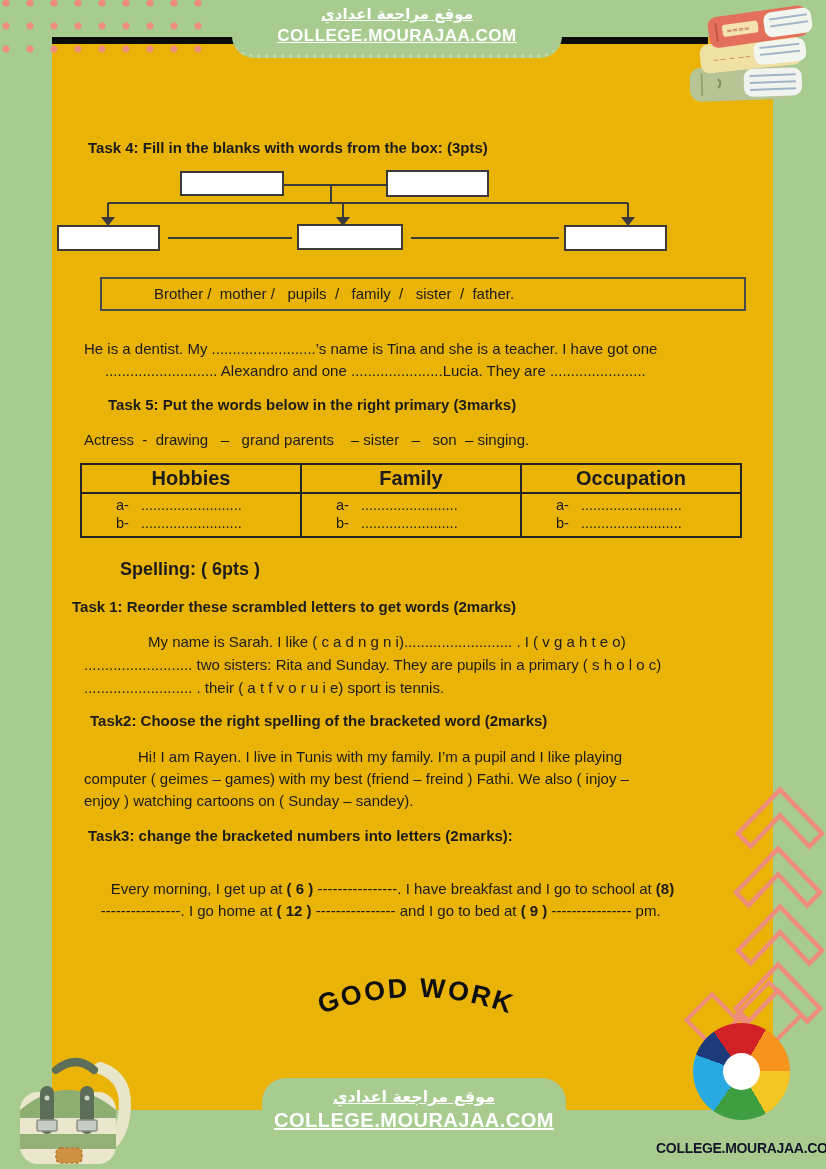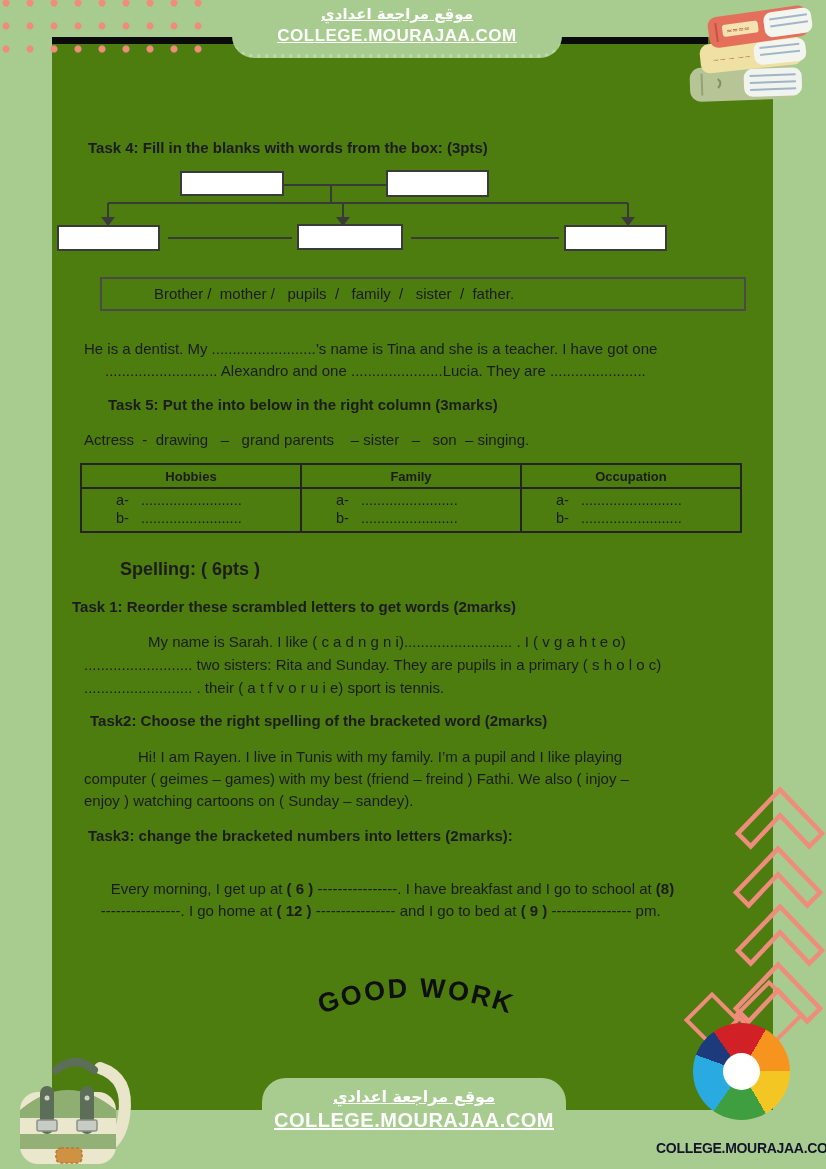--- a/index.html
+++ b/index.html
@@ -1,18 +1,18 @@
 <!DOCTYPE html>
 <html lang="en"><head>
 <meta charset="utf-8">
 <style>
   html,body{margin:0;padding:0;background:#e8e8e8;}
   .page{
     position:relative;width:826px;height:1169px;margin:0 auto;
-    background:#4d7c0f;overflow:hidden;
+    background:#eab308;overflow:hidden;
     font-family:"Liberation Sans","DejaVu Sans",sans-serif;
     color:#1c1c1c;
   }
   .abs{position:absolute;}
   
   .band-top{left:0;top:0;width:826px;height:37px;background:#a8cc8f;z-index:1;}
   .band-bottom{left:0;top:1110px;width:826px;height:59px;background:#a8cc8f;z-index:1;}
   .col-left{left:0;top:0;width:52px;height:1169px;background:#a8cc8f;z-index:2;}
   .col-right{left:773px;top:0;width:53px;height:1169px;background:#a8cc8f;z-index:2;}
   .black-line{left:52px;top:37px;width:656px;height:7px;background:#0b0b0b;z-index:3;}
@@ -51,21 +51,21 @@
   .word-box{
     left:100px;top:277px;width:646px;height:34px;border:2px solid #4a4a4a;
     box-sizing:border-box;padding:6px 0 0 52px;font-size:15px;white-space:pre;z-index:6;
   }
   
   table.t5{
     position:absolute;left:80px;top:463px;width:662px;z-index:6;
     border-collapse:collapse;table-layout:fixed;
   }
   table.t5 th,table.t5 td{border:2px solid #242424;}
-  table.t5 th{font-size:13px;font-weight:bold;padding:2px 0;height:18px;}
+  table.t5 th{font-size:20px;font-weight:bold;padding:2px 0;height:18px;}
   table.t5 td{vertical-align:top;padding:2px 0 4px 34px;}
   .cell-line{white-space:pre;font-size:14.5px;line-height:18px;}
   
   .chevron{width:94px;height:64px;z-index:4;}
   .diamond{border:4px solid #ee8d7b;transform:rotate(45deg);z-index:4;background:transparent;}
   
   .wheel{
     left:693px;top:1023px;width:97px;height:97px;border-radius:50%;z-index:5;
     background:conic-gradient(#d22027 0 30deg,#f7941d 30deg 90deg,#f3c623 90deg 150deg,
       #3f9e3f 150deg 215deg,#29aae1 215deg 290deg,#1d3a7c 290deg 325deg,#d22027 325deg 360deg);
@@ -147,21 +147,21 @@
       <path d="M281,49 h14 l-7,9 z"></path>
       <path d="M566,49 h14 l-7,9 z"></path>
     </g>
   </svg>
 
   <div class="abs word-box">Brother /  mother /   pupils  /   family  /   sister  /  father.</div>
 
   <div class="abs tline" style="left:84px;top:340px">He is a dentist. My .........................’s name is Tina and she is a teacher. I have got one</div>
   <div class="abs tline" style="left:105px;top:362px">........................... Alexandro and one ......................Lucia. They are .......................</div>
 
-  <div class="abs tline thead" style="left:108px;top:396px">Task 5: Put the into below in the right column (3marks)</div>
+  <div class="abs tline thead" style="left:108px;top:396px">Task 5: Put the words below in the right primary (3marks)</div>
   <div class="abs tline" style="left:84px;top:431px">Actress  -  drawing   –   grand parents    – sister   –   son  – singing.</div>
 
   <table class="t5">
     <thead>
       <tr>
         <th>Hobbies</th>
         <th>Family</th>
         <th>Occupation</th>
       </tr>
     </thead>

